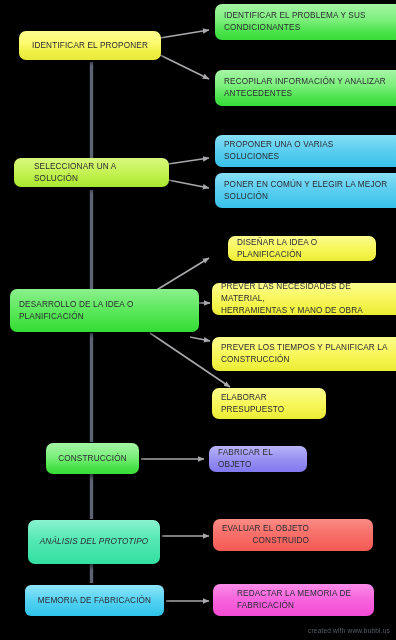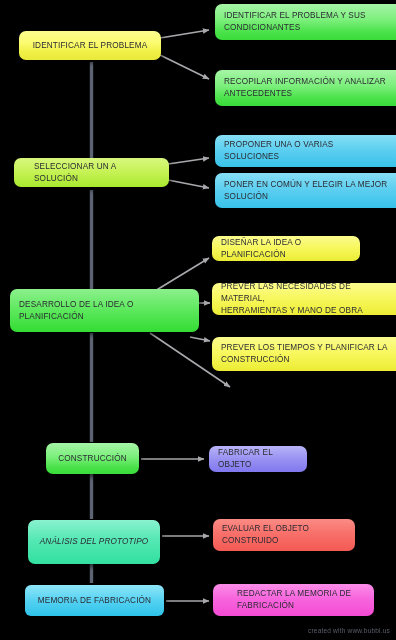--- a/index.html
+++ b/index.html
@@ -106,21 +106,21 @@
     <g>
       <line x1="162" y1="536" x2="209" y2="536" stroke="#a9a9ad" stroke-width="1.6" marker-end="url(#ah)"></line>
     </g>
 
     <g>
       <line x1="166" y1="601" x2="209" y2="601" stroke="#a9a9ad" stroke-width="1.6" marker-end="url(#ah)"></line>
     </g>
   </svg>
 
   <div class="node sk-yellow" style="left:19px;top:31px;width:142px;height:29px;justify-content:center;">
-    <span class="txt">IDENTIFICAR EL PROBLEMA</span>
+    <span class="txt">IDENTIFICAR EL PROPONER</span>
   </div>
   <div class="node sk-green clip-right" style="left:215px;top:4px;width:185px;height:36px;">
     <span class="txt">IDENTIFICAR EL PROBLEMA Y SUS
 CONDICIONANTES</span>
   </div>
   <div class="node sk-green clip-right" style="left:215px;top:70px;width:185px;height:36px;">
     <span class="txt">RECOPILAR INFORMACIÓN Y ANALIZAR
 ANTECEDENTES</span>
   </div>
 
@@ -133,43 +133,47 @@
   </div>
   <div class="node sk-cyan clip-right" style="left:215px;top:173px;width:185px;height:35px;">
     <span class="txt">PONER EN COMÚN Y ELEGIR LA MEJOR
 SOLUCIÓN</span>
   </div>
 
   <div class="node sk-green2" style="left:10px;top:289px;width:189px;height:43px;">
     <span class="txt">DESARROLLO DE LA IDEA O
 PLANIFICACIÓN</span>
   </div>
-  <div class="node sk-yellow2" style="left:212px;top:236px;width:148px;height:25px;">
+  <div class="node sk-yellow2" style="left:228px;top:236px;width:148px;height:25px;">
     <span class="txt">DISEÑAR LA IDEA O PLANIFICACIÓN</span>
   </div>
   <div class="node sk-yellow2 clip-right" style="left:212px;top:283px;width:188px;height:32px;">
     <span class="txt">PREVER LAS NECESIDADES DE MATERIAL,
 HERRAMIENTAS Y MANO DE OBRA</span>
   </div>
   <div class="node sk-yellow2 clip-right" style="left:212px;top:337px;width:188px;height:34px;">
     <span class="txt">PREVER LOS TIEMPOS Y PLANIFICAR LA
 CONSTRUCCIÓN</span>
+  </div>
+  <div class="node sk-yellow2" style="left:212px;top:388px;width:114px;height:31px;">
+    <span class="txt">ELABORAR
+PRESUPUESTO</span>
   </div>
 
   <div class="node sk-green" style="left:46px;top:443px;width:93px;height:31px;justify-content:center;">
     <span class="txt">CONSTRUCCIÓN</span>
   </div>
   <div class="node sk-purple" style="left:209px;top:446px;width:98px;height:26px;">
     <span class="txt">FABRICAR EL OBJETO</span>
   </div>
 
   <div class="node sk-teal" style="left:28px;top:520px;width:132px;height:44px;justify-content:center;font-style:italic;">
     <span class="txt">ANÁLISIS DEL PROTOTIPO</span>
   </div>
-  <div class="node sk-red" style="left:213px;top:519px;width:142px;height:32px;">
+  <div class="node sk-red" style="left:213px;top:519px;width:160px;height:32px;text-align:right;">
     <span class="txt">EVALUAR EL OBJETO
 CONSTRUIDO</span>
   </div>
 
   <div class="node sk-cyan2" style="left:25px;top:585px;width:139px;height:31px;justify-content:center;">
     <span class="txt">MEMORIA DE FABRICACIÓN</span>
   </div>
   <div class="node sk-magenta" style="left:213px;top:584px;width:161px;height:32px;padding-left:24px;">
     <span class="txt">REDACTAR LA MEMORIA DE
 FABRICACIÓN</span>

